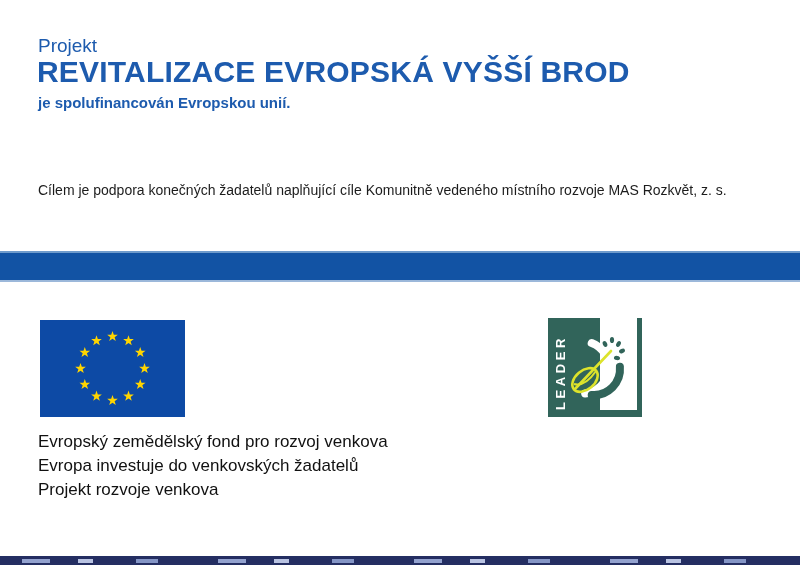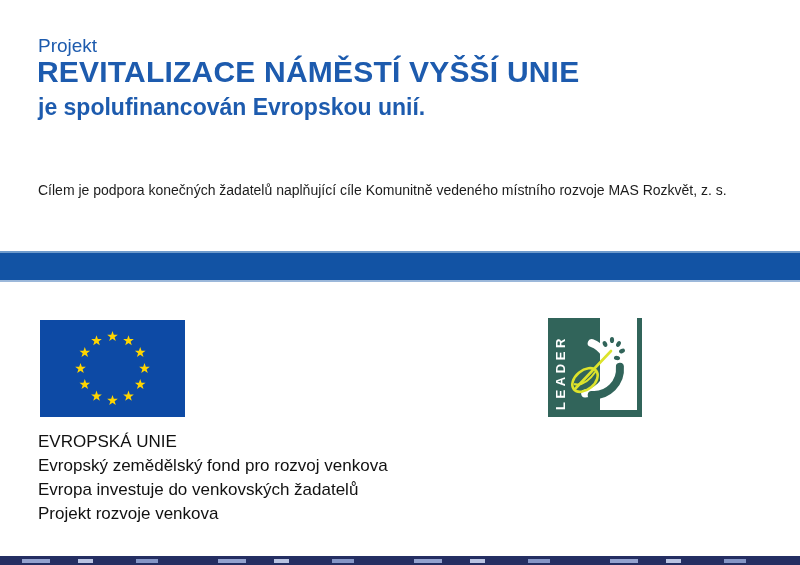--- a/index.html
+++ b/index.html
@@ -13,21 +13,21 @@
     left:38px;top:35px;
     font-size:19px;color:var(--accent-blue,#1d5bae);
   }
   .title{
     left:37px;top:55px;
     font-size:30px;font-weight:bold;letter-spacing:.2px;
     color:var(--accent-blue,#1d5bae);white-space:nowrap;
   }
   .subtitle{
     left:38px;top:94px;
-    font-size:23px;font-weight:bold;
+    font-size:15px;font-weight:bold;
     color:var(--accent-blue,#1d5bae);
   }
   .description{
     left:38px;top:135px;
     font-size:14px;color:#1c1c1c;white-space:nowrap;margin-top:47px;
   }
   .midbar{
     left:0;top:251px;width:800px;height:31px;
     box-sizing:border-box;
     background:var(--bar-blue,#1253a4);
@@ -51,21 +51,21 @@
       transparent 50px 78px,#b9c3e2 78px 93px,
       transparent 93px 136px,#8495c6 136px 158px,
       transparent 158px 196px);
   }
 </style>
 </head>
 <body>
 
 <div class="abs kicker">Projekt</div>
 
-<div class="abs title">REVITALIZACE NÁMĚSTÍ VYŠŠÍ UNIE</div>
+<div class="abs title">REVITALIZACE EVROPSKÁ VYŠŠÍ BROD</div>
 
 <div class="abs subtitle">je spolufinancován Evropskou unií.</div>
 
 <div class="abs description">Cílem je podpora konečných žadatelů naplňující cíle Komunitně vedeného místního rozvoje MAS Rozkvět, z. s.</div>
 
 <div class="abs midbar"></div>
 
 <svg class="abs eu-flag" viewBox="0 0 145 97" xmlns="http://www.w3.org/2000/svg">
   <rect x="0" y="0" width="145" height="97" fill="#0d4aa5"></rect>
   <defs>
@@ -105,19 +105,18 @@
     <ellipse cx="57" cy="26" rx="2.1" ry="3.1" transform="rotate(-25 57 26)"></ellipse>
     <ellipse cx="64" cy="22" rx="2.1" ry="3.1"></ellipse>
     <ellipse cx="70.5" cy="26" rx="2.1" ry="3.1" transform="rotate(30 70.5 26)"></ellipse>
     <ellipse cx="74" cy="33" rx="2.1" ry="3.1" transform="rotate(65 74 33)"></ellipse>
     <ellipse cx="69" cy="40" rx="2.1" ry="3.1" transform="rotate(100 69 40)"></ellipse>
   </g>
   <text transform="translate(17 92) rotate(-90)" fill="#ffffff" font-size="13" font-weight="bold" letter-spacing="3.6" font-family="Liberation Sans, sans-serif">LEADER</text>
 </svg>
 
 <div class="abs funding">
-  <div>EVROPSKÁ UNIE</div>
   <div>Evropský zemědělský fond pro rozvoj venkova</div>
   <div>Evropa investuje do venkovských žadatelů</div>
   <div>Projekt rozvoje venkova</div>
 </div>
 
 <div class="abs footer-bar"></div>
 
 </body></html>

